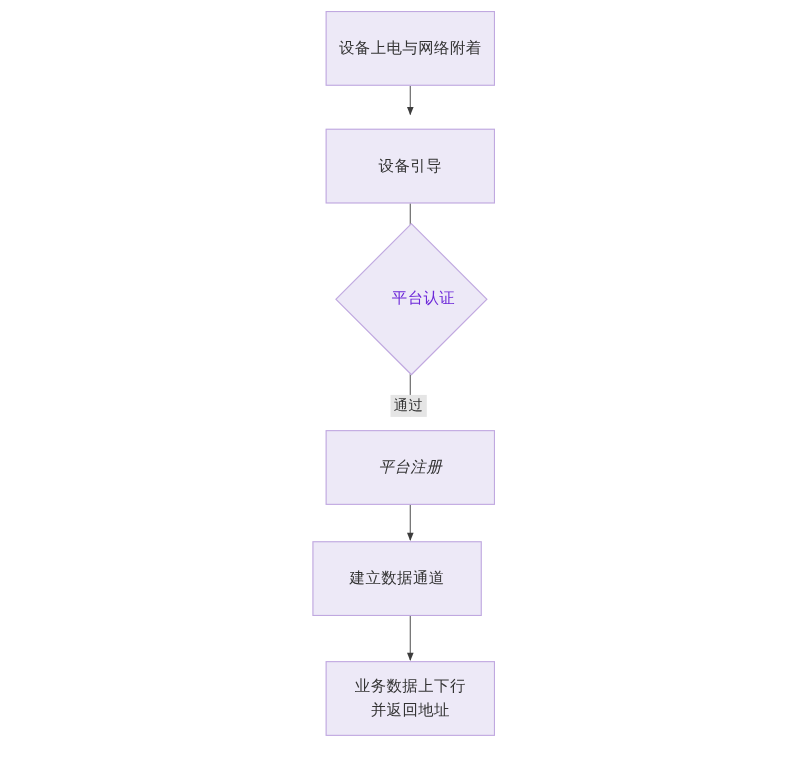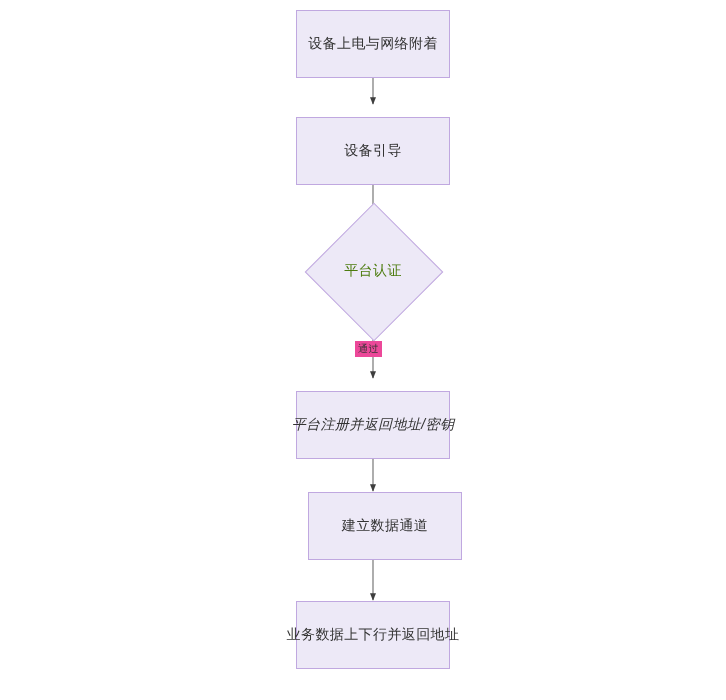--- a/index.html
+++ b/index.html
@@ -5,48 +5,48 @@
   html,body{margin:0;padding:0;}
   body{
     width:726px;height:700px;background:#ffffff;
     font-family:"Liberation Sans","DejaVu Sans",sans-serif;
     overflow:hidden;position:relative;
   }
   #canvas{position:absolute;left:0;top:0;width:726px;height:700px;}
 
   .node{
     position:absolute;box-sizing:border-box;
-    display:flex;flex-direction:row;align-items:center;justify-content:center;
+    display:flex;flex-direction:column;align-items:center;justify-content:center;
     color:#333333;font-size:14px;line-height:1.55;text-align:center;
     letter-spacing:.4px;white-space:nowrap;
   }
   .node.process{
     background:#ede9f7;border:1.5px solid #c0a8e0;
     width:154px;height:68px;
   }
   .node .line2{display:block;}
 
   .decision{
     position:absolute;width:96px;height:96px;
     box-sizing:border-box;
   }
   .decision .shape{
     position:absolute;left:0;top:0;width:96px;height:96px;
     background:#ede9f7;border:1.5px solid #c0a8e0;
     transform:rotate(45deg);
   }
   .decision .dlabel{
-    position:absolute;left:0;top:0;width:96px;height:96px;
+    position:absolute;left:12px;top:0;width:96px;height:96px;
     display:flex;align-items:center;justify-content:center;
-    color:#4d7c0f;font-size:14px;letter-spacing:.4px;white-space:nowrap;
+    color:#6d28d9;font-size:14px;letter-spacing:.4px;white-space:nowrap;
   }
 
   .edge-label{
-    position:absolute;background:#ec4899;color:#333333;
-    font-size:10px;letter-spacing:.4px;padding:1px 3px;white-space:nowrap;
+    position:absolute;background:#e5e5e5;color:#333333;
+    font-size:13px;letter-spacing:.4px;padding:1px 3px;white-space:nowrap;margin-top:18px;
   }
 
   svg.links{position:absolute;left:0;top:0;width:726px;height:700px;
     pointer-events:none;}
 </style>
 </head>
 <body>
 
 <div id="canvas">
 
@@ -78,24 +78,23 @@
 
   <div class="decision" style="left:325px;top:223px;">
     <div class="shape"></div>
     <div class="dlabel">平台认证</div>
   </div>
 
   <div class="edge-label" style="left:355px;top:341px;">通过</div>
 
   <div class="node process" style="left:296px;top:391px;font-style:italic;">
     <span>平台注册</span>
-    <span class="line2">并返回地址/密钥</span>
   </div>
 
-  <div class="node process" style="left:308px;top:492px;">
+  <div class="node process" style="left:284px;top:492px;">
     <span>建立数据通道</span>
   </div>
 
   <div class="node process" style="left:296px;top:601px;">
     <span>业务数据上下行</span>
     <span class="line2">并返回地址</span>
   </div>
 
 </div>
 

